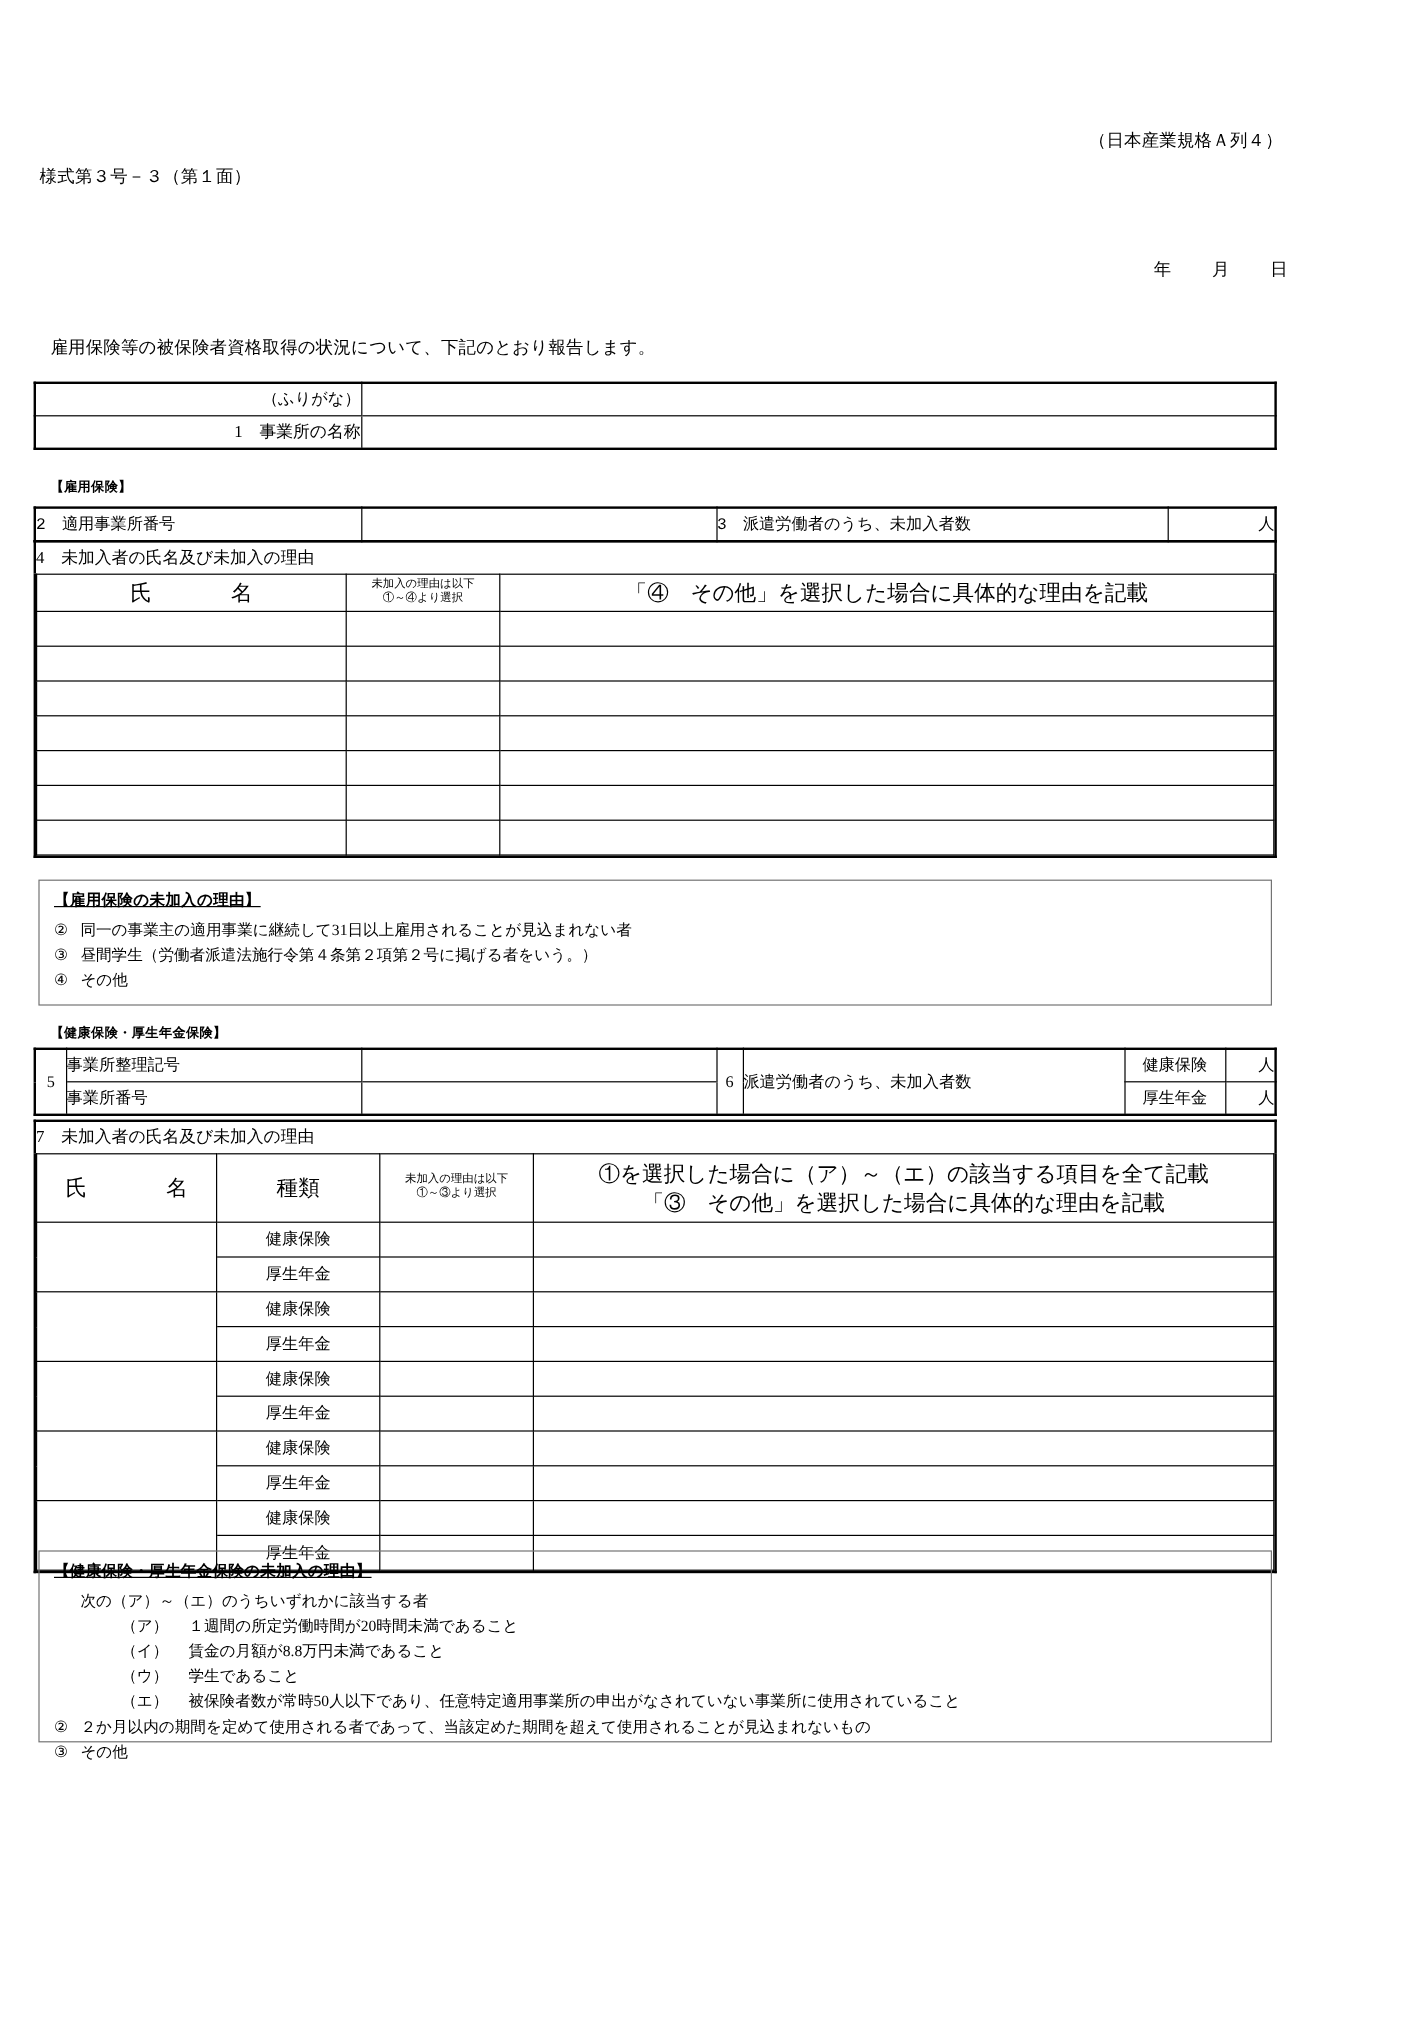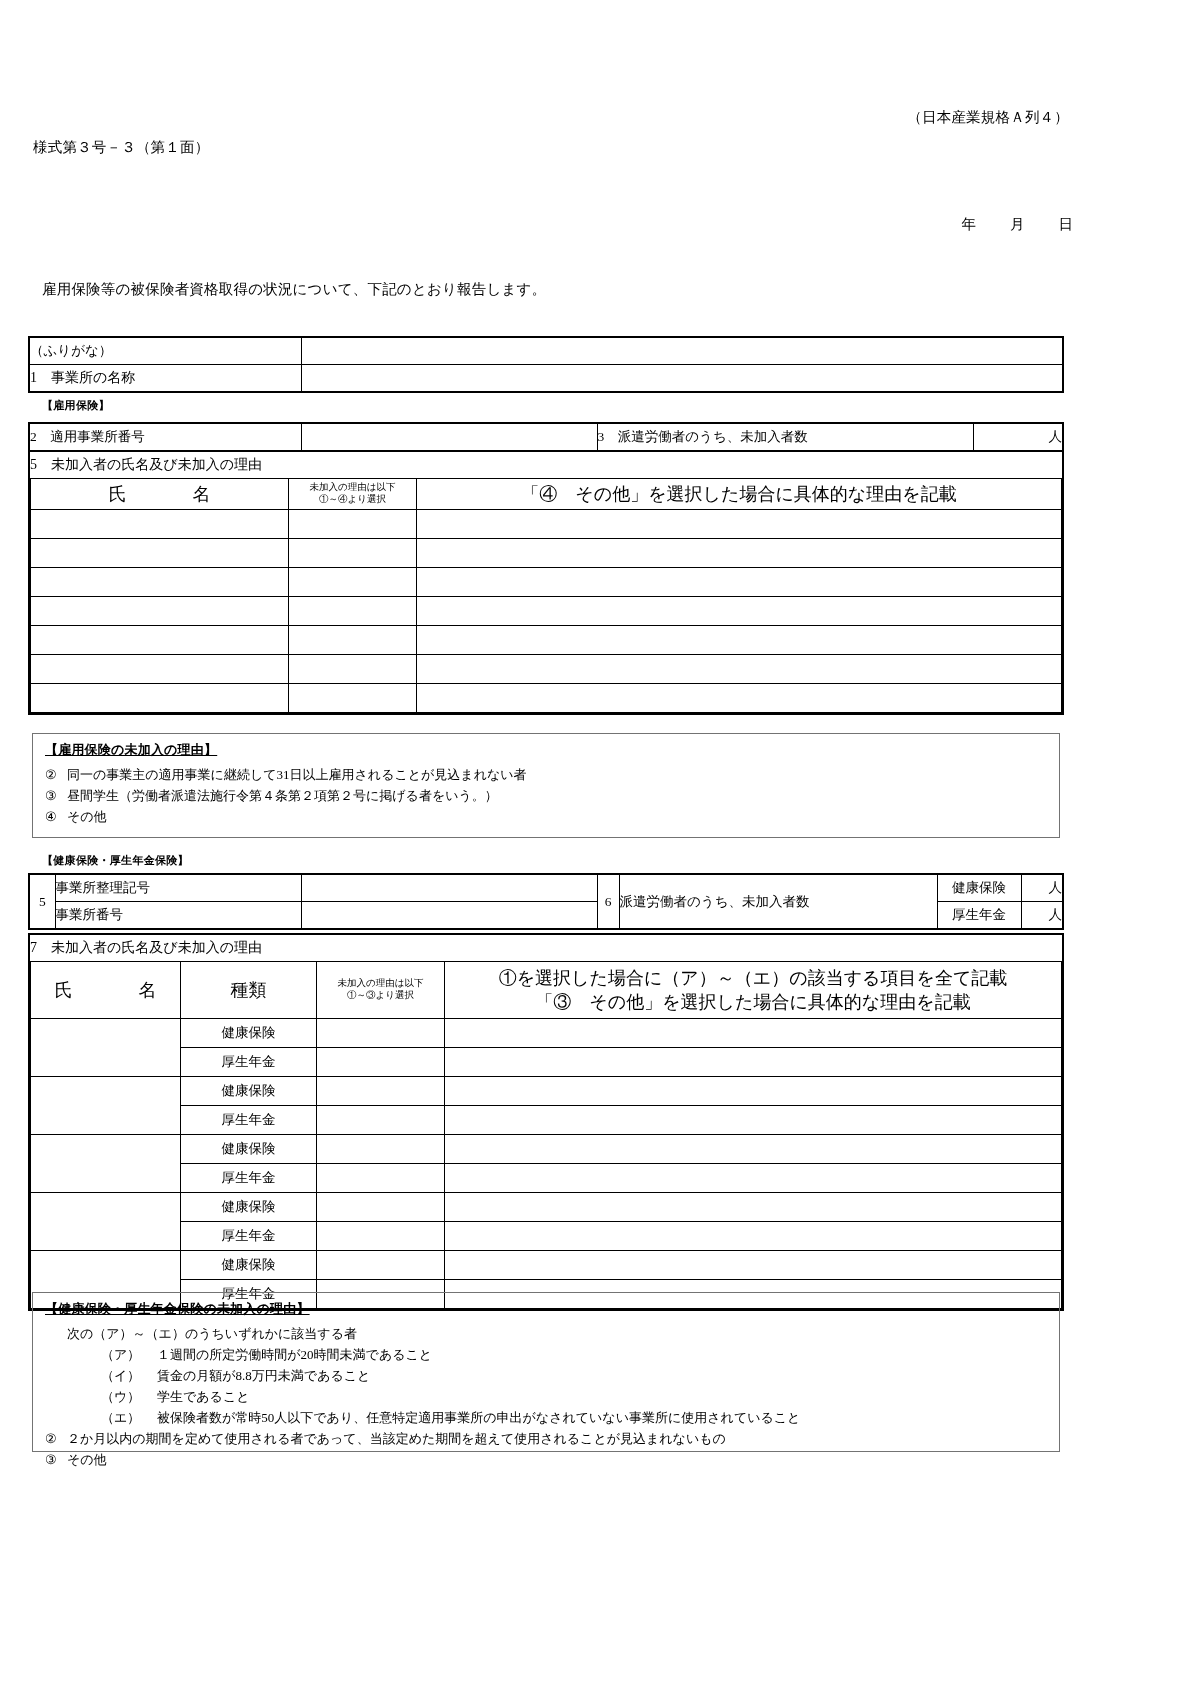--- a/index.html
+++ b/index.html
@@ -85,22 +85,23 @@
     height: 26px;
   }
   .outer {
     border: 2px solid #000;
   }
 
   
   .blk1 {
     position: absolute;
     left: 28px;
-    top: 336px;
+    top: 318px;
     width: 1036px;
+    text-align: right;
   }
   .blk1 table { width: 100%; }
   .blk1 td { height: 29px; }
   .lbl-furigana { padding-left: 44px; font-size: 13.5px; }
   .lbl-name { padding-left: 16px; font-size: 14px; }
   .dotted-bot { border-bottom: 1px dotted #444 !important; }
 
   
   .sect-title {
     position: absolute;
@@ -196,21 +197,21 @@
   .blk7 {
     position: absolute;
     left: 28px;
     top: 933px;
     width: 1036px;
   }
   .blk7 > table { width: 100%; }
 
   .ctr { text-align: center; }
   .rt { text-align: right; padding-right: 12px; }
-  .lt { text-align: left; padding-left: 10px; }
+  .lt { text-align: left; padding-left: 10px; font-family: Liberation Mono, monospace; }
 </style>
 </head>
 <body>
 
 <div class="page">
   <div class="sheet">
 
     <div class="jis-note">（日本産業規格Ａ列４）</div>
     <div class="form-no">様式第３号－３（第１面）</div>
     <div class="date-line">
@@ -255,21 +256,21 @@
           <td class="rt"><span></span><span>人</span></td>
         </tr>
       </tbody>
         </table>
     </div>
 
     <div class="blk4">
       <table class="f outer">
         <tbody>
             <tr>
-          <td class="row-label" style="border:none;border-bottom:none;">5　未加入者の氏名及び未加入の理由</td>
+          <td class="row-label" style="border:none;border-bottom:none;">4　未加入者の氏名及び未加入の理由</td>
         </tr>
         <tr>
           <td style="border:none;" class="inner-wrap">
             <table class="inner">
               <colgroup>
                 <col style="width:258px">
                     <col style="width:128px">
                     <col>
               </colgroup>
               <tbody>

